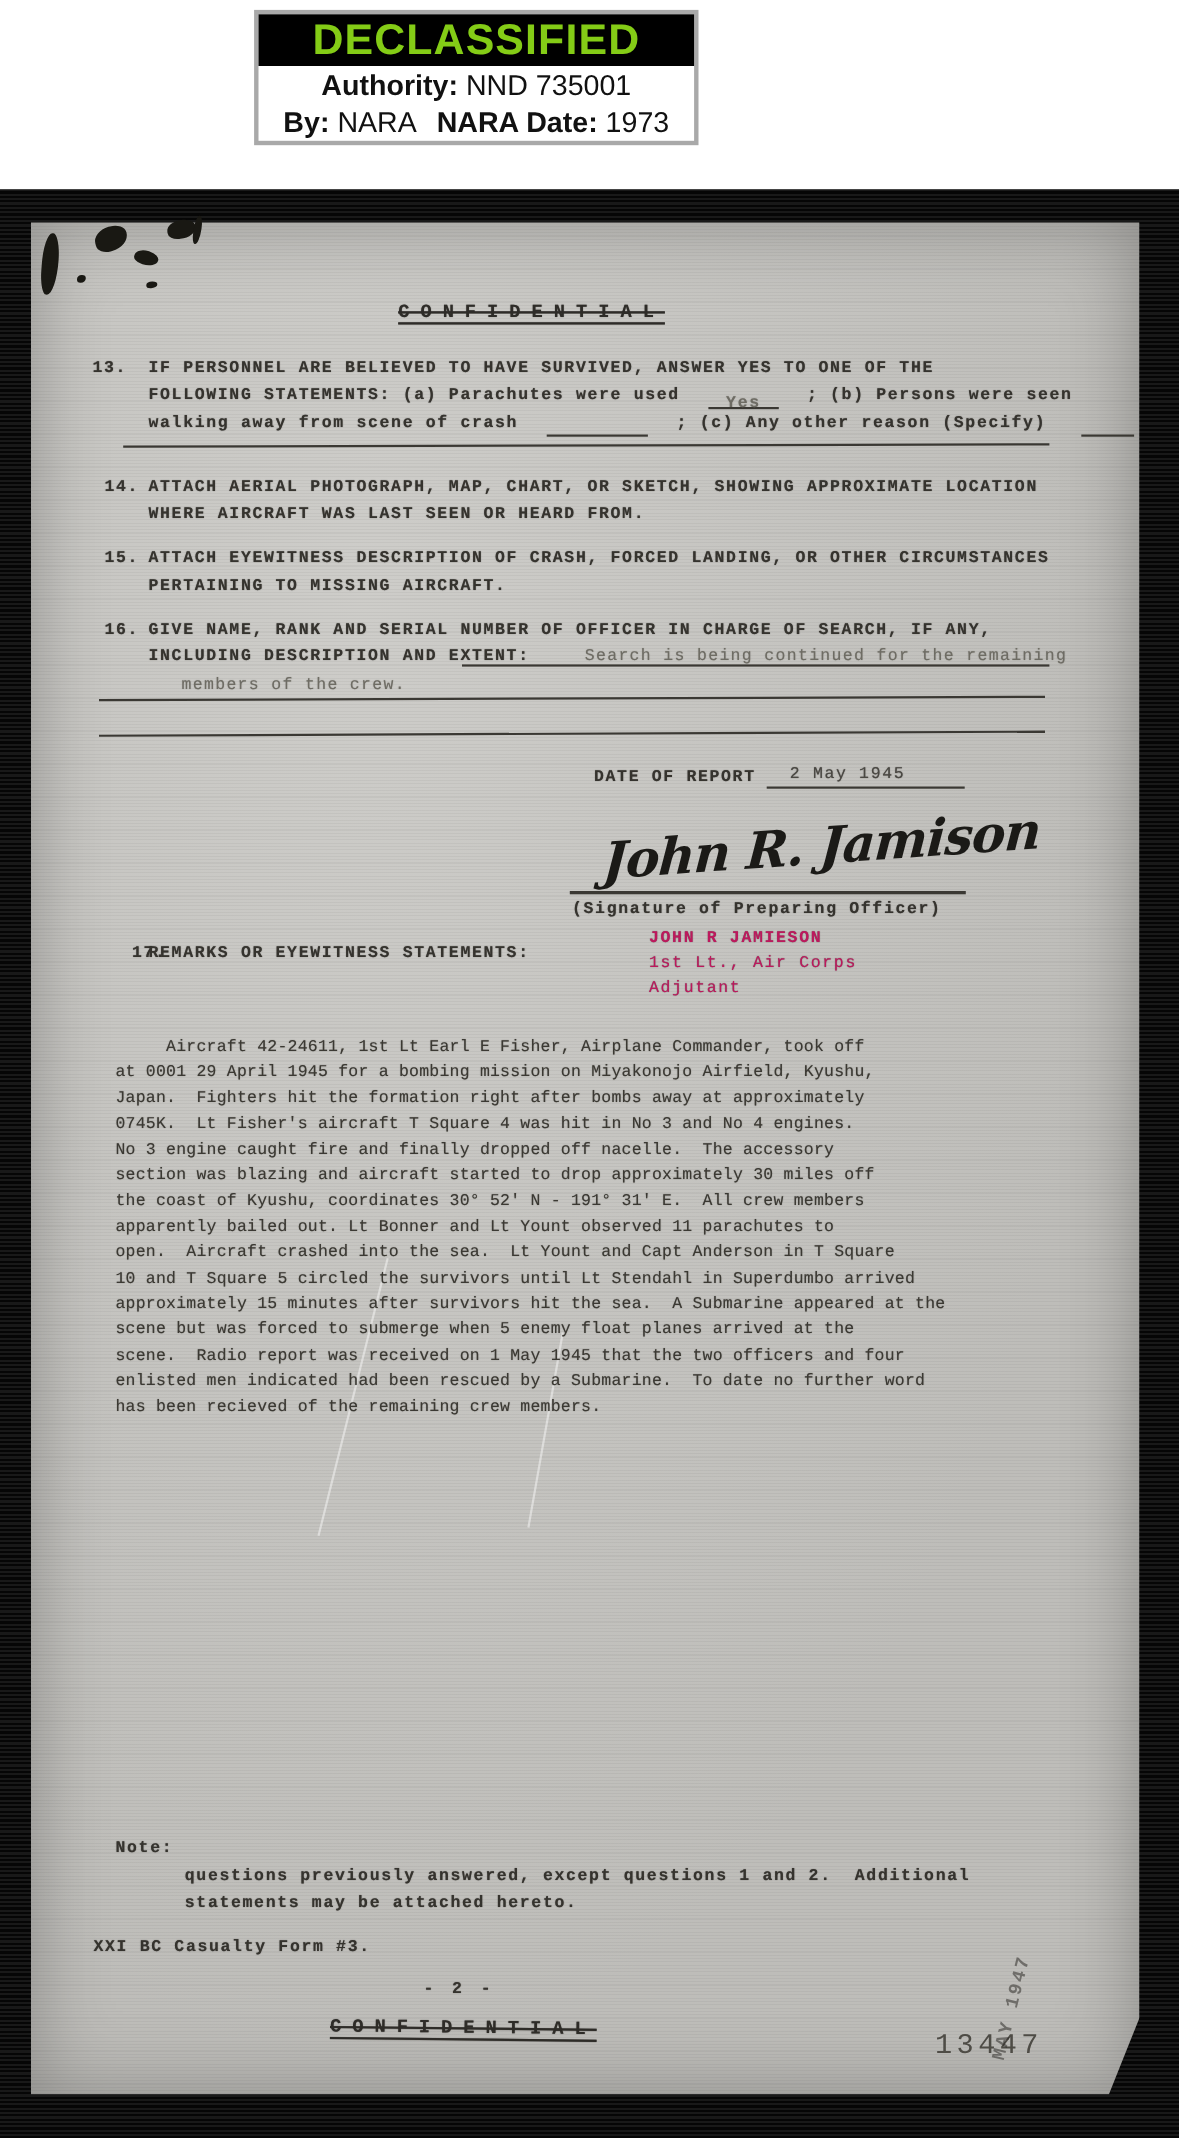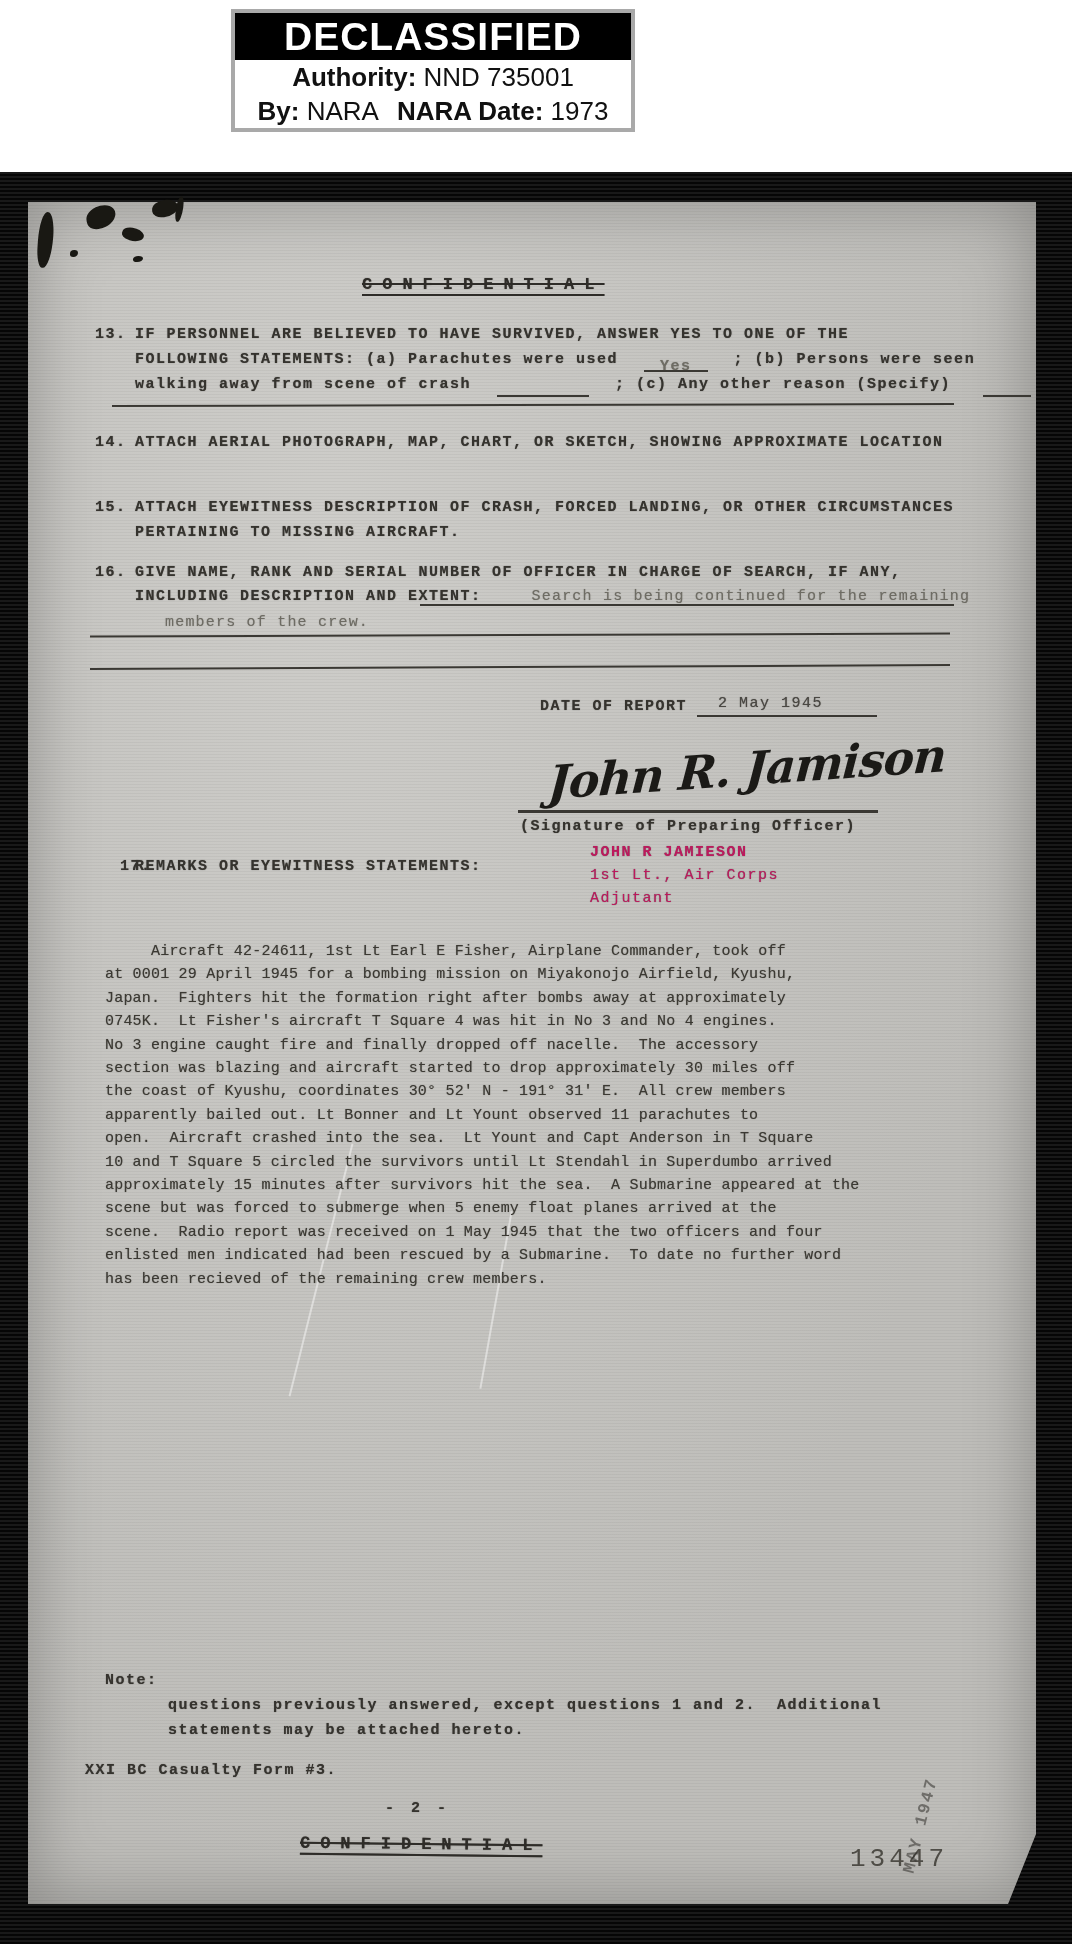--- a/index.html
+++ b/index.html
@@ -7,21 +7,21 @@
     width:1072px;height:1944px;position:relative;background:#ffffff;
     font-family:"Liberation Mono", monospace;overflow:hidden;
   }
   
   .stamp-box{
     position:absolute;left:231px;top:9px;width:396px;
     background:#ffffff;border:4px solid #a9a9a9;
     font-family:"Liberation Sans", sans-serif;
   }
   .stamp-bar{
-    background:#000;color:#ffffff;text-align:center;
+    background:#000;color:#84cc16;text-align:center;
     font-weight:700;font-size:39px;line-height:47px;letter-spacing:1px;
   }
   .stamp-line{
     text-align:center;font-size:26px;line-height:32px;color:#111;
     padding:1px 6px;white-space:nowrap;
   }
   .stamp-line b{font-weight:700;}
   .stamp-line .gap{display:inline-block;width:18px;}
   
   .scan{
@@ -101,37 +101,38 @@
 <div class="smudge" style="left:133px;top:256px;width:10px;height:6px;"></div>
 <div class="smudge" style="left:176px;top:196px;width:7px;height:26px;transform:rotate(8deg);"></div>
 
 <div class="scratch" style="left:320px;top:1140px;height:260px;transform:rotate(14deg);"></div>
 <div class="scratch" style="left:495px;top:1210px;height:180px;transform:rotate(10deg);"></div>
 
 <div class="overlay">
 
   <div class="typed conf" style="left:362px;top:272px;">CONFIDENTIAL</div>
 
-  <div class="typed num" style="left:95px;top:322px;">13.</div>
+  <div class="typed num" style="left:84px;top:322px;">13.</div>
   <div class="typed" style="left:135px;top:322px;">IF PERSONNEL ARE BELIEVED TO HAVE SURVIVED, ANSWER YES TO ONE OF THE</div>
   <div class="typed flexline" style="left:135px;top:347px;">
     <span>FOLLOWING STATEMENTS: (a) Parachutes were used</span>
     <span class="blank faint" style="margin:0 4px;padding:0 16px;">Yes</span>
     <span>; (b) Persons were seen</span>
   </div>
   <div class="typed flexline" style="left:135px;top:372px;">
     <span>walking away from scene of crash</span>
     <span class="blank" style="width:92px;margin:0 4px;"></span>
     <span>; (c) Any other reason (Specify)</span>
     <span class="blank" style="width:48px;margin-left:10px;"></span>
   </div>
   <div class="rule" style="left:112px;top:404px;width:842px;transform:rotate(-0.15deg);"></div>
 
   <div class="typed num" style="left:95px;top:430px;">14.</div>
   <div class="typed" style="left:135px;top:430px;">ATTACH AERIAL PHOTOGRAPH, MAP, CHART, OR SKETCH, SHOWING APPROXIMATE LOCATION</div>
+  <div class="typed" style="left:135px;top:455px;">WHERE AIRCRAFT WAS LAST SEEN OR HEARD FROM.</div>
 
   <div class="typed num" style="left:95px;top:495px;">15.</div>
   <div class="typed" style="left:135px;top:495px;">ATTACH EYEWITNESS DESCRIPTION OF CRASH, FORCED LANDING, OR OTHER CIRCUMSTANCES</div>
   <div class="typed" style="left:135px;top:520px;">PERTAINING TO MISSING AIRCRAFT.</div>
 
   <div class="typed num" style="left:95px;top:560px;">16.</div>
   <div class="typed" style="left:135px;top:560px;">GIVE NAME, RANK AND SERIAL NUMBER OF OFFICER IN CHARGE OF SEARCH, IF ANY,</div>
   <div class="typed flexline" style="left:135px;top:584px;">
     <span>INCLUDING DESCRIPTION AND EXTENT:</span>
     <span class="faint plain" style="margin-left:28px;letter-spacing:1.2px;">Search is being continued for the remaining</span>

